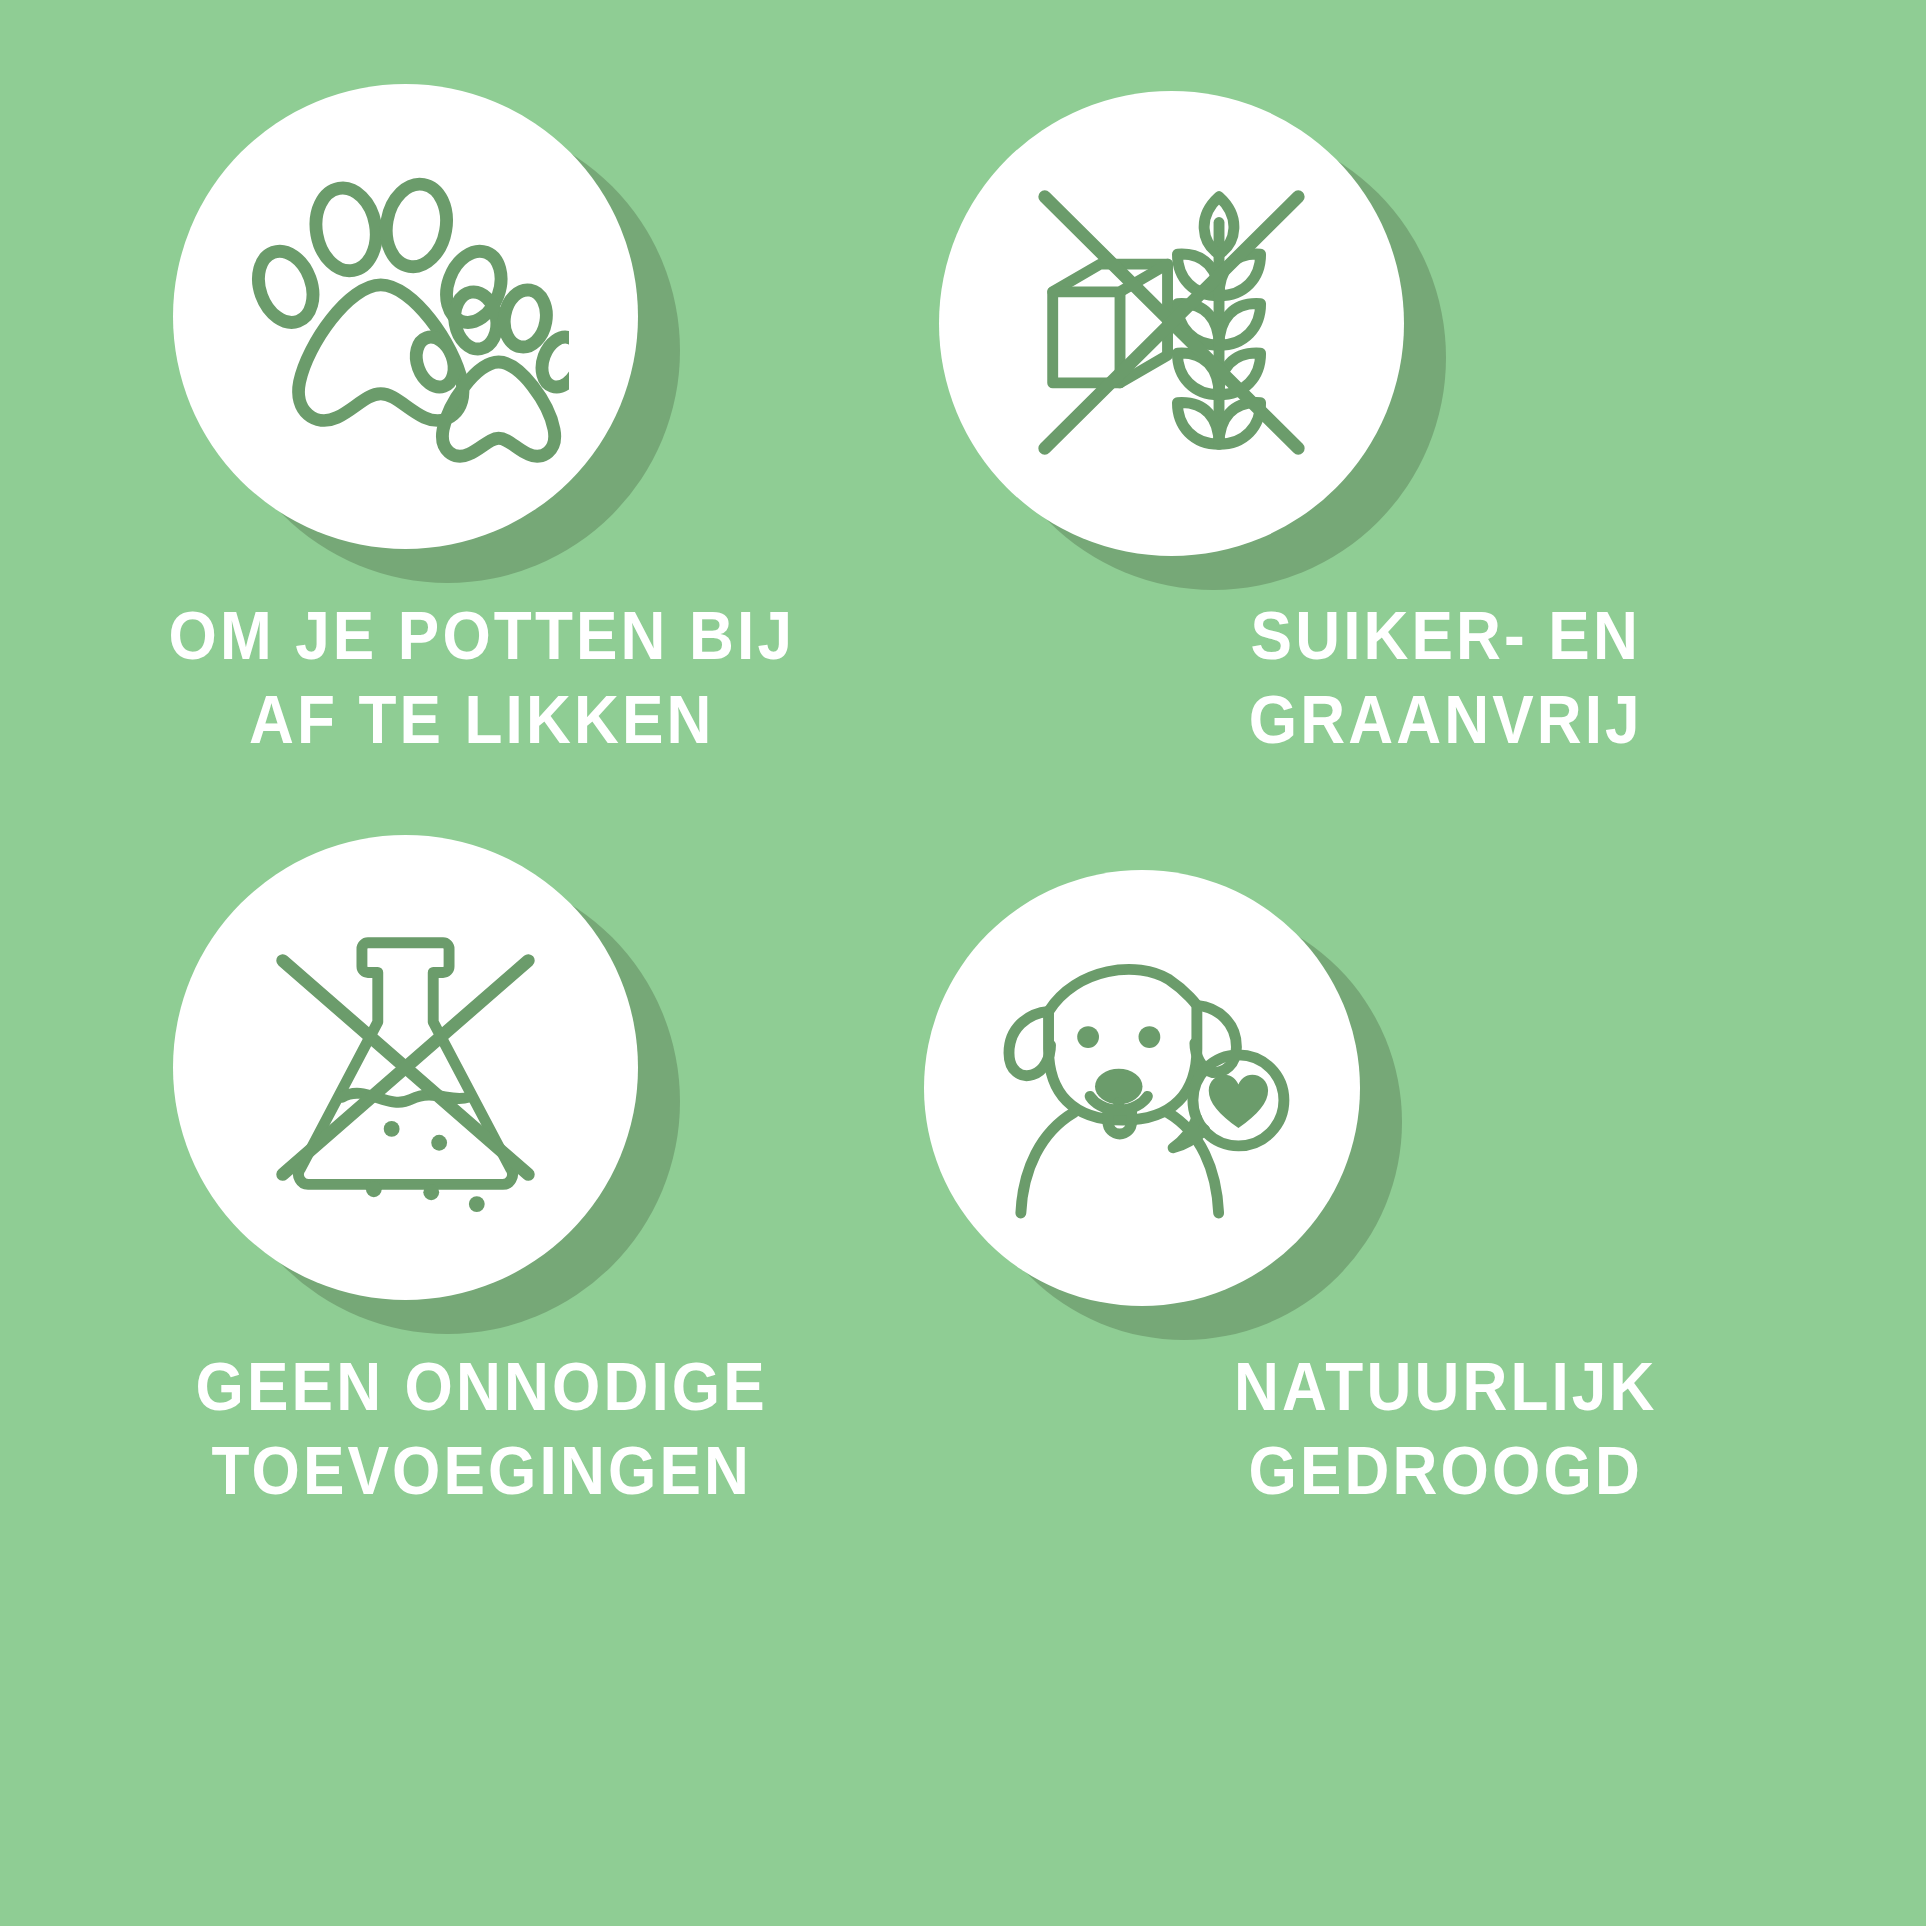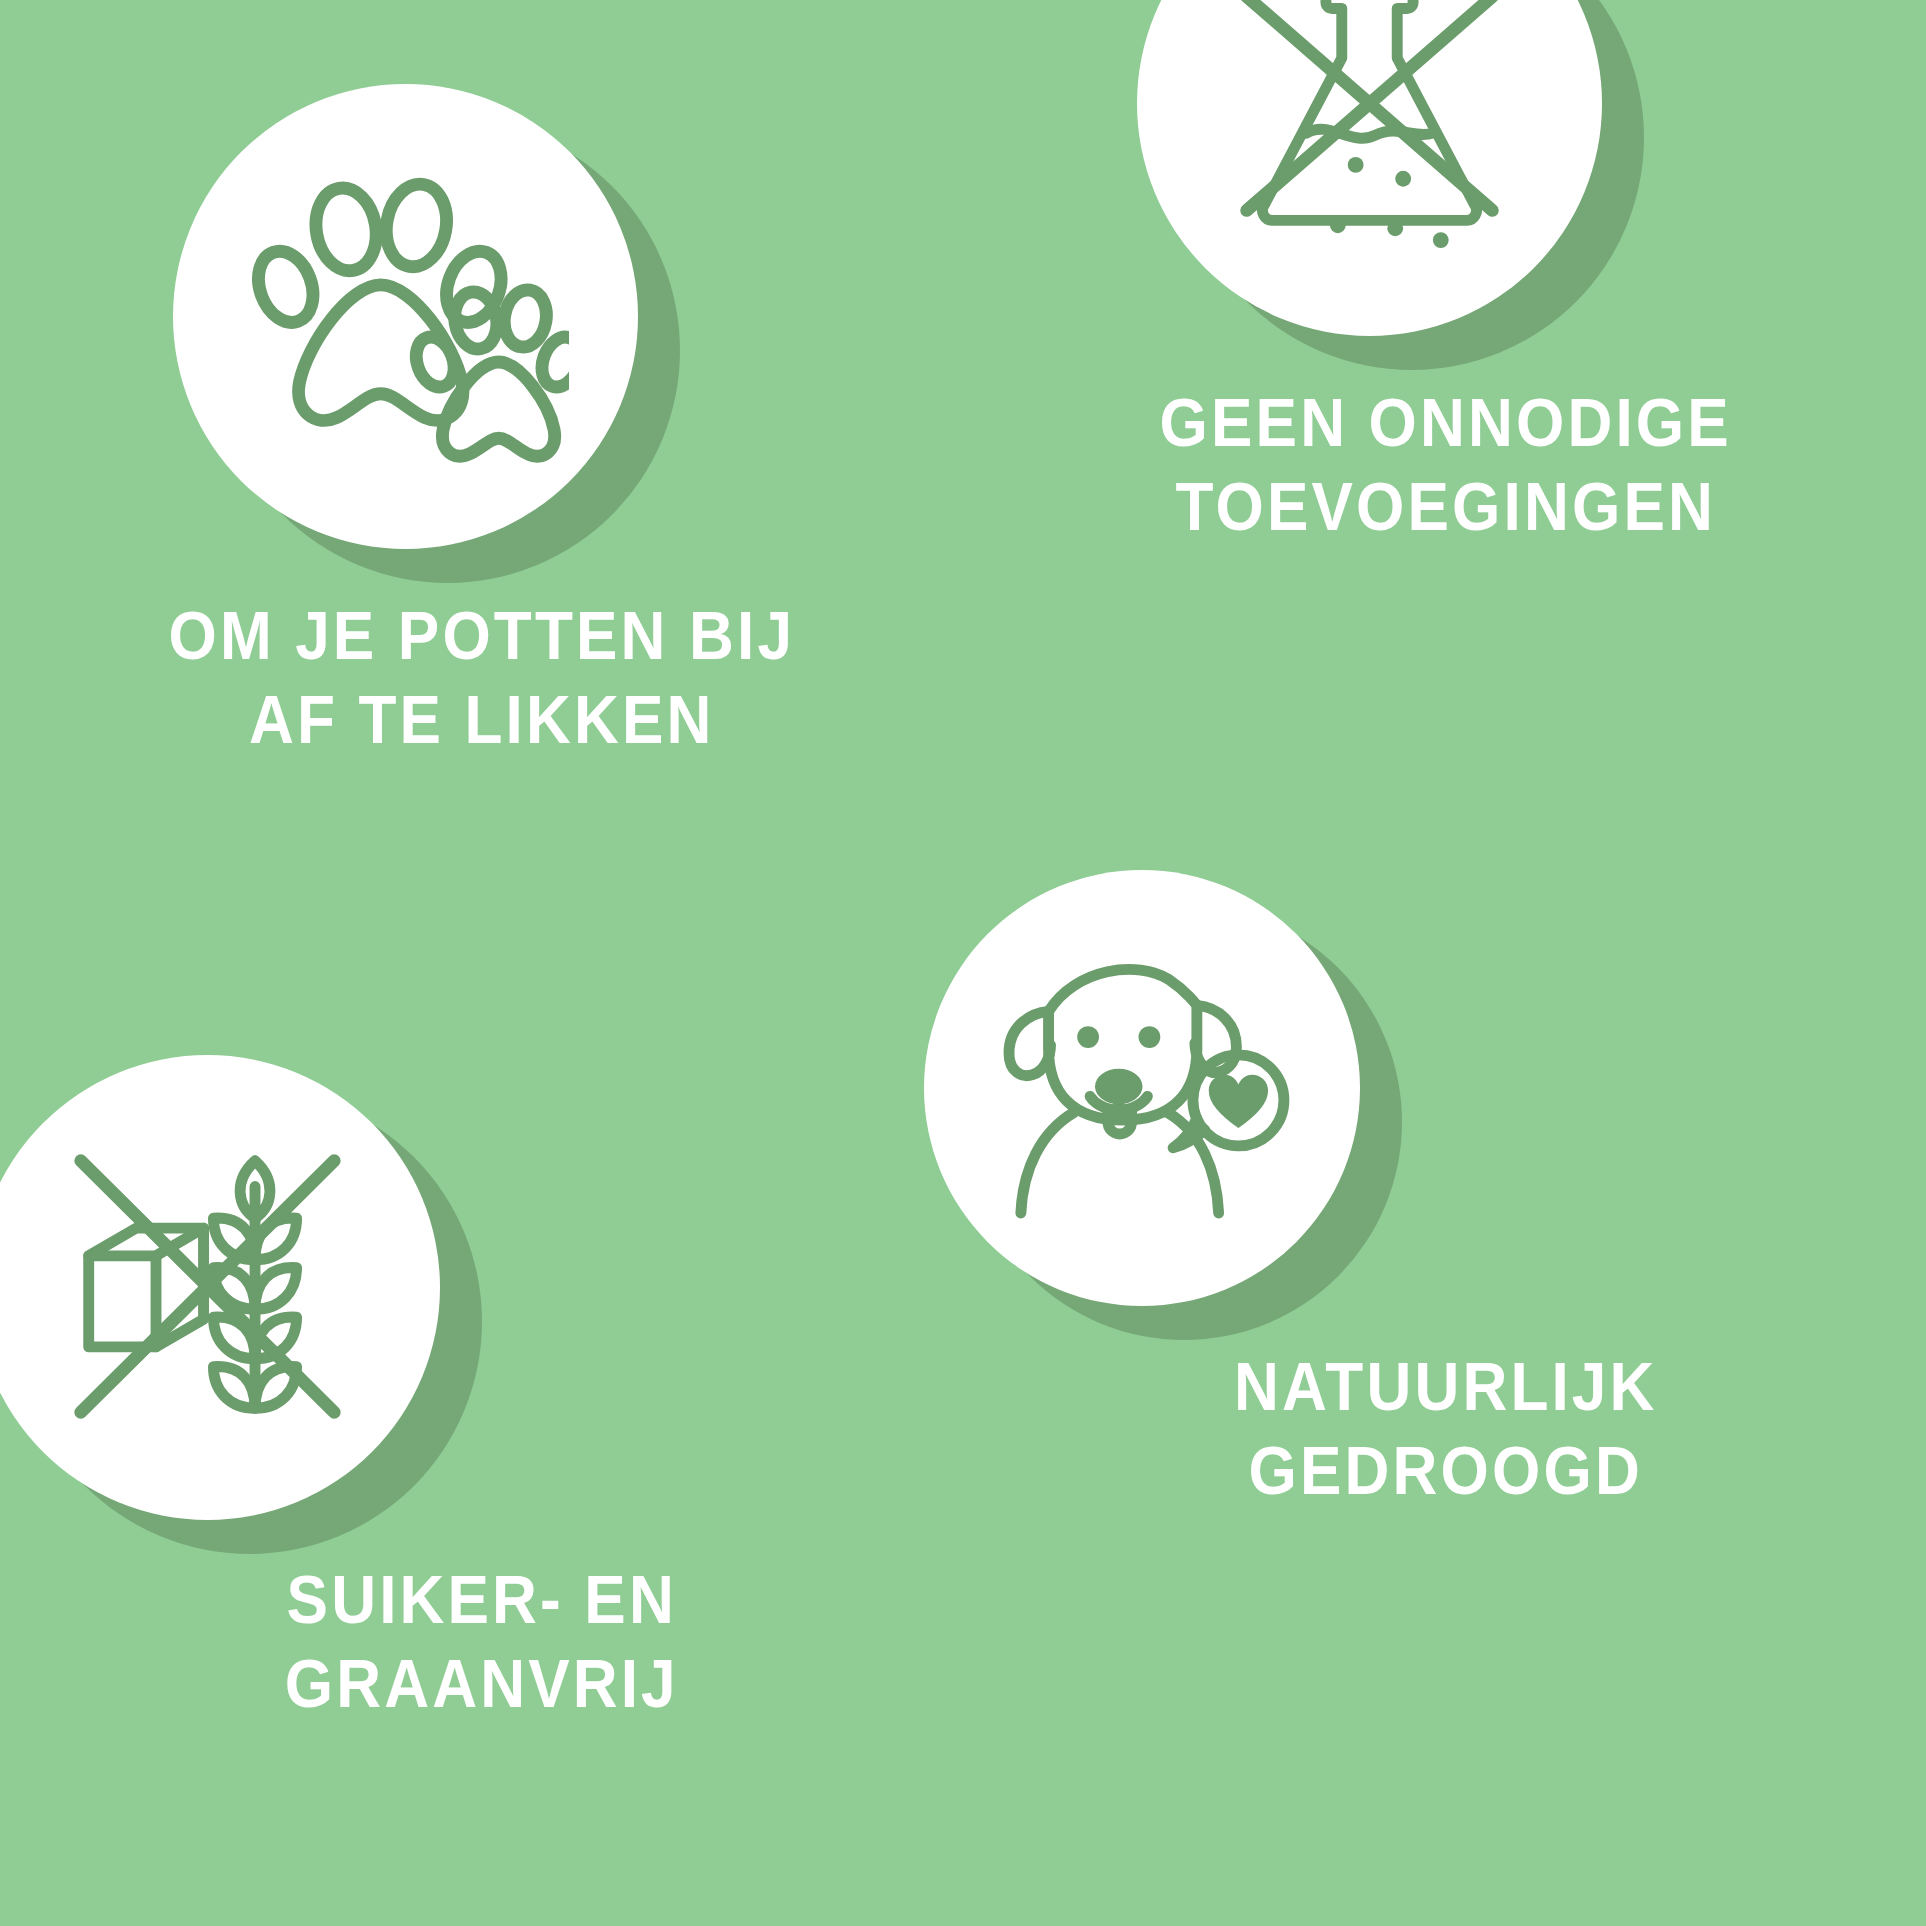--- a/index.html
+++ b/index.html
@@ -93,55 +93,20 @@
         </svg>
       </div>
     </div>
     <div class="caption c1">
       <span class="ln">OM JE POTTEN BIJ</span>
       <span class="ln">AF TE LIKKEN</span>
     </div>
   </div>
 
   <div class="cell">
-    <div class="badge b3">
-      <div class="shadow"></div>
-      <div class="disc"></div>
-      <div class="art">
-        <svg width="297" height="297" viewBox="0 0 300 300" fill="none" stroke="#6B9C6B" stroke-width="11" stroke-linecap="round" stroke-linejoin="round">
-
-          <path d="M112 24 L188 24 A6 6 0 0 1 194 30 L194 48 A6 6 0 0 1 188 54
-                   L178 54 L178 104 L256 252 A10 10 0 0 1 247 268 L53 268
-                   A10 10 0 0 1 44 252 L122 104 L122 54 L112 54
-                   A6 6 0 0 1 106 48 L106 30 A6 6 0 0 1 112 24 Z"></path>
-
-          <path d="M86 180 C 110 166 132 194 156 182 C 178 171 196 186 214 180"></path>
-
-          <g fill="#6B9C6B" stroke="none">
-            <circle cx="136" cy="212" r="8"></circle>
-            <circle cx="184" cy="226" r="8"></circle>
-            <circle cx="118" cy="273" r="8"></circle>
-            <circle cx="176" cy="276" r="8"></circle>
-            <circle cx="222" cy="288" r="8"></circle>
-          </g>
-
-          <g stroke-width="13">
-            <path d="M26 42 L274 258"></path>
-            <path d="M274 42 L26 258"></path>
-          </g>
-        </svg>
-      </div>
-    </div>
-    <div class="caption c3">
-      <span class="ln">GEEN ONNODIGE</span>
-      <span class="ln">TOEVOEGINGEN</span>
-    </div>
-  </div>
-
-  <div class="cell">
     <div class="badge b2">
       <div class="shadow"></div>
       <div class="disc"></div>
       <div class="art">
         <svg width="297" height="297" viewBox="0 0 300 300" fill="none" stroke="#6B9C6B" stroke-width="11" stroke-linecap="round" stroke-linejoin="round">
 
           <g>
             <path d="M30 118 L78 90 L146 90 L146 182 L98 210 L30 210 Z"></path>
             <path d="M30 118 L98 118 L146 90"></path>
             <path d="M98 118 L98 210"></path>
@@ -167,20 +132,55 @@
         </svg>
       </div>
     </div>
     <div class="caption c2">
       <span class="ln">SUIKER- EN</span>
       <span class="ln">GRAANVRIJ</span>
     </div>
   </div>
 
   <div class="cell">
+    <div class="badge b3">
+      <div class="shadow"></div>
+      <div class="disc"></div>
+      <div class="art">
+        <svg width="297" height="297" viewBox="0 0 300 300" fill="none" stroke="#6B9C6B" stroke-width="11" stroke-linecap="round" stroke-linejoin="round">
+
+          <path d="M112 24 L188 24 A6 6 0 0 1 194 30 L194 48 A6 6 0 0 1 188 54
+                   L178 54 L178 104 L256 252 A10 10 0 0 1 247 268 L53 268
+                   A10 10 0 0 1 44 252 L122 104 L122 54 L112 54
+                   A6 6 0 0 1 106 48 L106 30 A6 6 0 0 1 112 24 Z"></path>
+
+          <path d="M86 180 C 110 166 132 194 156 182 C 178 171 196 186 214 180"></path>
+
+          <g fill="#6B9C6B" stroke="none">
+            <circle cx="136" cy="212" r="8"></circle>
+            <circle cx="184" cy="226" r="8"></circle>
+            <circle cx="118" cy="273" r="8"></circle>
+            <circle cx="176" cy="276" r="8"></circle>
+            <circle cx="222" cy="288" r="8"></circle>
+          </g>
+
+          <g stroke-width="13">
+            <path d="M26 42 L274 258"></path>
+            <path d="M274 42 L26 258"></path>
+          </g>
+        </svg>
+      </div>
+    </div>
+    <div class="caption c3">
+      <span class="ln">GEEN ONNODIGE</span>
+      <span class="ln">TOEVOEGINGEN</span>
+    </div>
+  </div>
+
+  <div class="cell">
     <div class="badge b4">
       <div class="shadow"></div>
       <div class="disc"></div>
       <div class="art">
         <svg width="297" height="267" viewBox="0 0 300 270" fill="none" stroke="#6B9C6B" stroke-width="11" stroke-linecap="round" stroke-linejoin="round">
 
           <path d="M56 58 C 84 14 146 6 178 26 C 196 38 206 52 206 52
                    L206 96 C 206 140 182 168 131 168 C 80 168 56 140 56 96 Z"></path>
           <path d="M56 58 C 34 60 16 76 16 100 C 16 118 28 126 40 122
                    C 52 118 58 104 58 92"></path>

